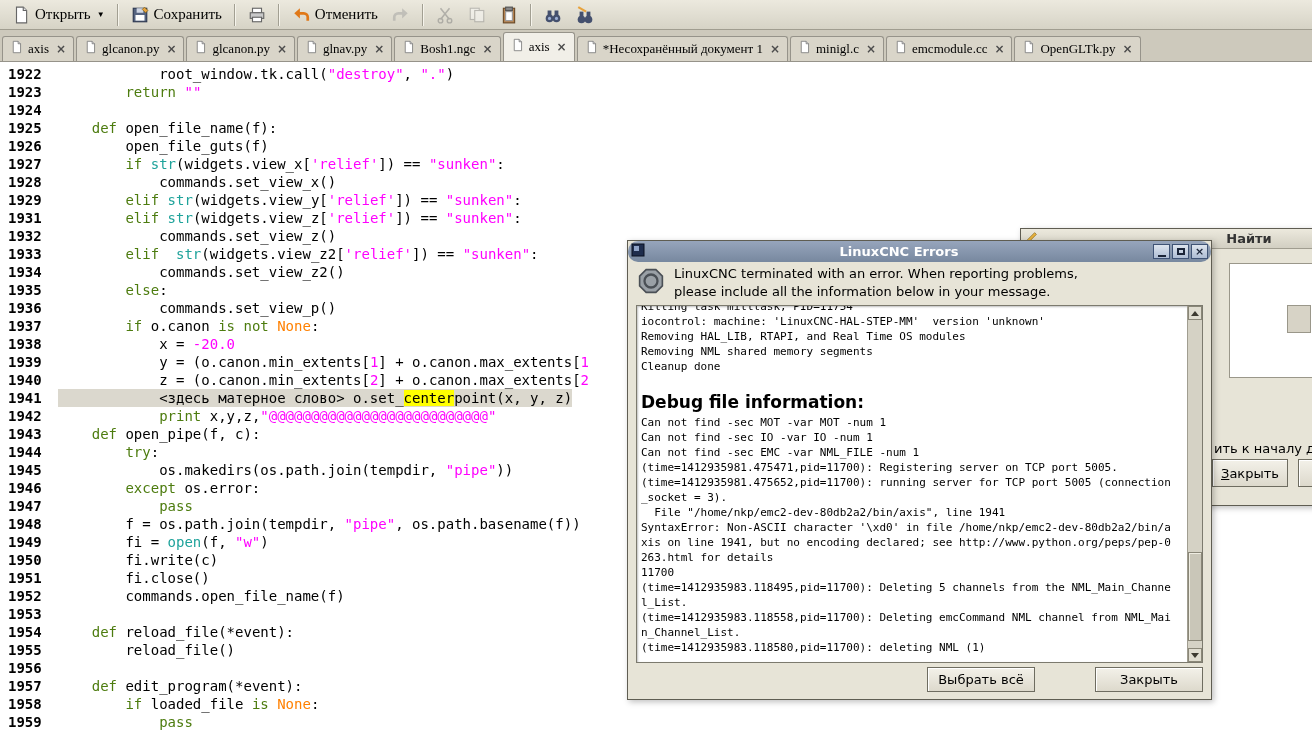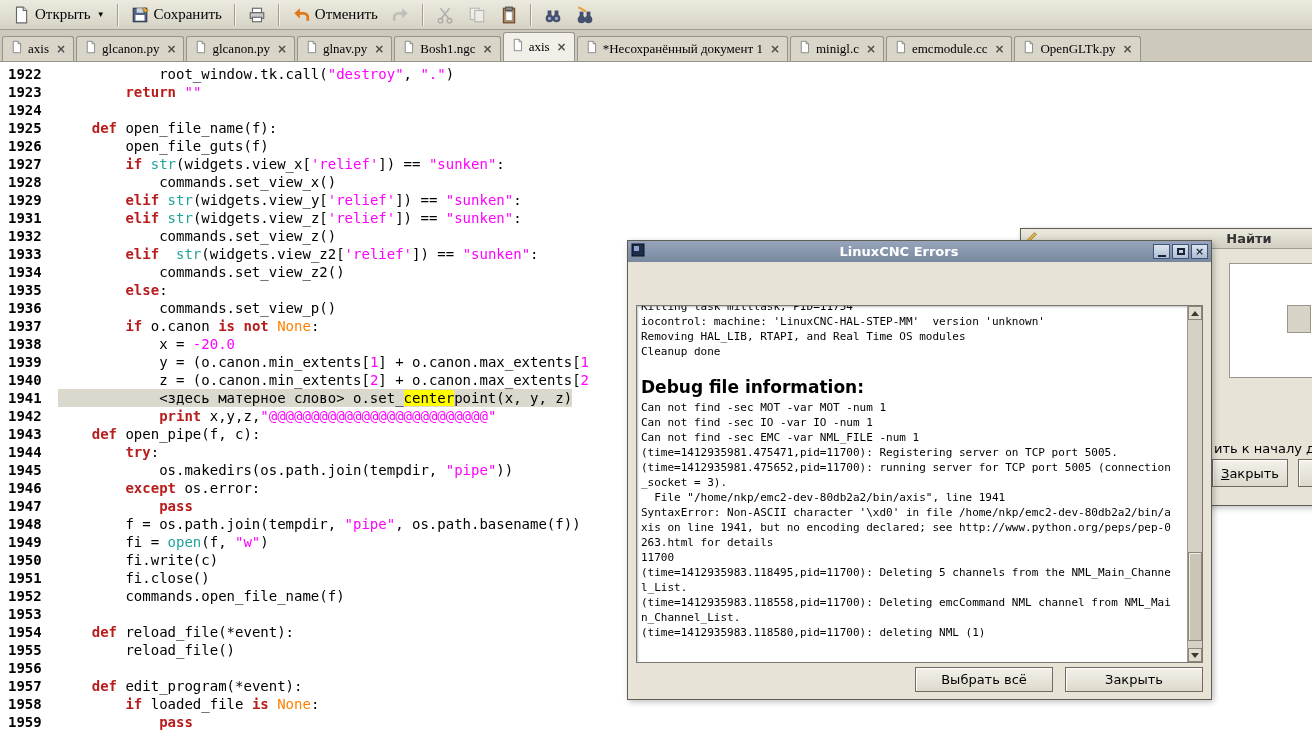--- a/index.html
+++ b/index.html
@@ -44,36 +44,36 @@
   
   .editor{
     position:absolute;left:0;top:62px;right:0;bottom:0;background:#fff;
     font:14px/18px "DejaVu Sans Mono",monospace;overflow:hidden;padding-top:3px;
   }
   .crow{display:flex;height:18px;white-space:pre;}
   .lno{flex:0 0 58px;padding-left:8px;font-weight:bold;color:#000;}
   .lcontent{flex:1;white-space:pre;}
   .ltext{display:inline-block;white-space:pre;}
   .cur .ltext{background:#dbd8ce;}
-  .k{color:#b91c1c;font-weight:bold;}
+  .k{color:#4d7c0f;font-weight:normal;}
   .s{color:#ff00ff;}
   .n{color:#ff00ff;}
   .b{color:#1fa39b;}
   .o{color:#ff8000;}
   .h{background:#ffff00;color:#000;}
 
   
   .win{position:absolute;border:1px solid #5f5d52;background:#e7e4d7;box-shadow:2px 2px 6px rgba(0,0,0,.25);}
 
   
   #err-dialog{left:627px;top:240px;width:585px;height:460px;z-index:30;}
   .err-titlebar{
     height:21px;display:flex;align-items:center;gap:4px;padding:0 3px;
     background:linear-gradient(#97a5bc,#77889f);
-    color:#fff;font:bold 13px "DejaVu Sans",sans-serif;
+    color:#fff;font:bold 13px "DejaVu Sans",sans-serif;border-radius:10px;
   }
   .err-title{flex:1;text-align:center;}
   .wbtns{display:flex;gap:2px;}
   .wbtn{
     width:17px;height:15px;border:1px solid #3f5375;
     background:linear-gradient(#dde4ee,#aebdd4);
     display:flex;align-items:center;justify-content:center;cursor:default;
   }
   .glyph-min{width:8px;height:2px;background:#1a2438;margin-top:8px;}
   .glyph-max{width:8px;height:7px;border:2px solid #1a2438;}
@@ -104,24 +104,25 @@
   .sb-down{bottom:0;}
   .tri-up{width:0;height:0;border-left:4px solid transparent;border-right:4px solid transparent;border-bottom:5px solid #3c3a30;}
   .tri-down{width:0;height:0;border-left:4px solid transparent;border-right:4px solid transparent;border-top:5px solid #3c3a30;}
   .sb-thumb{
     position:absolute;left:0;width:14px;top:69%;height:25%;
     background:#c9c6b8;border:1px solid #8a8778;
     box-shadow:inset 1px 1px 0 #efede2;
   }
   .err-btn-row{position:absolute;right:8px;bottom:7px;display:flex;gap:12px;}
   .dlg-btn{
-    width:138px;height:25px;display:flex;align-items:center;justify-content:center;
+    width:108px;height:25px;display:flex;align-items:center;justify-content:center;
     background:linear-gradient(#f3f1e9,#ddd9cc);border:1px solid #6e6c60;
     font:13px "DejaVu Sans",sans-serif;color:#000;cursor:default;
     box-shadow:inset 1px 1px 0 #ffffff;
+    margin-left:48px;
   }
 
   
   #find-win{left:1020px;top:228px;width:440px;height:278px;z-index:20;}
   .find-titlebar{
     height:20px;display:flex;align-items:center;gap:4px;padding:0 4px;
     background:linear-gradient(#ece9dd,#d2cfc2);border-bottom:1px solid #a09d90;
     font:bold 13px "DejaVu Sans",sans-serif;color:#333;
   }
   .find-title{flex:1;text-align:center;}
@@ -395,26 +396,39 @@
           <span class="glyph-min"></span>
         </span>
       <span class="wbtn">
           <span class="glyph-max"></span>
         </span>
       <span class="wbtn">
           <span class="glyph-close">×</span>
         </span>
     </span>
   </div>
+  <div class="err-header">
+    <span>
+      <svg width="26" height="26" viewBox="0 0 16 16">
+          <polygon points="5,1 11,1 15,5 15,11 11,15 5,15 1,11 1,5" fill="#9aa0a6" stroke="#4a4f55"></polygon>
+          <circle cx="8" cy="8" r="4" fill="none" stroke="#4a4f55" stroke-width="1.4"></circle>
+        </svg>
+    </span>
+    <div class="err-msg">
+      <div>LinuxCNC terminated with an error.  When reporting problems,</div>
+      <div>please include all the information below in your message.</div>
+    </div>
+  </div>
   <div class="err-log-box">
     <div class="err-log-content">
         <div class="log-inner" id="log-inner">
           <div class="logline">Killing task milltask, PID=11754</div>
           <div class="logline">iocontrol: machine: 'LinuxCNC-HAL-STEP-MM'  version 'unknown'</div>
           <div class="logline">Removing HAL_LIB, RTAPI, and Real Time OS modules</div>
+          <div class="logline">Removing NML shared memory segments</div>
           <div class="logline">Cleanup done</div>
           <div class="logline"></div>
           <div class="logline log-big">Debug file information:</div>
           <div class="logline">Can not find -sec MOT -var MOT -num 1</div>
           <div class="logline">Can not find -sec IO -var IO -num 1</div>
           <div class="logline">Can not find -sec EMC -var NML_FILE -num 1</div>
           <div class="logline">(time=1412935981.475471,pid=11700): Registering server on TCP port 5005.</div>
           <div class="logline">(time=1412935981.475652,pid=11700): running server for TCP port 5005 (connection</div>
           <div class="logline">_socket = 3).</div>
           <div class="logline">  File "/home/nkp/emc2-dev-80db2a2/bin/axis", line 1941</div>

